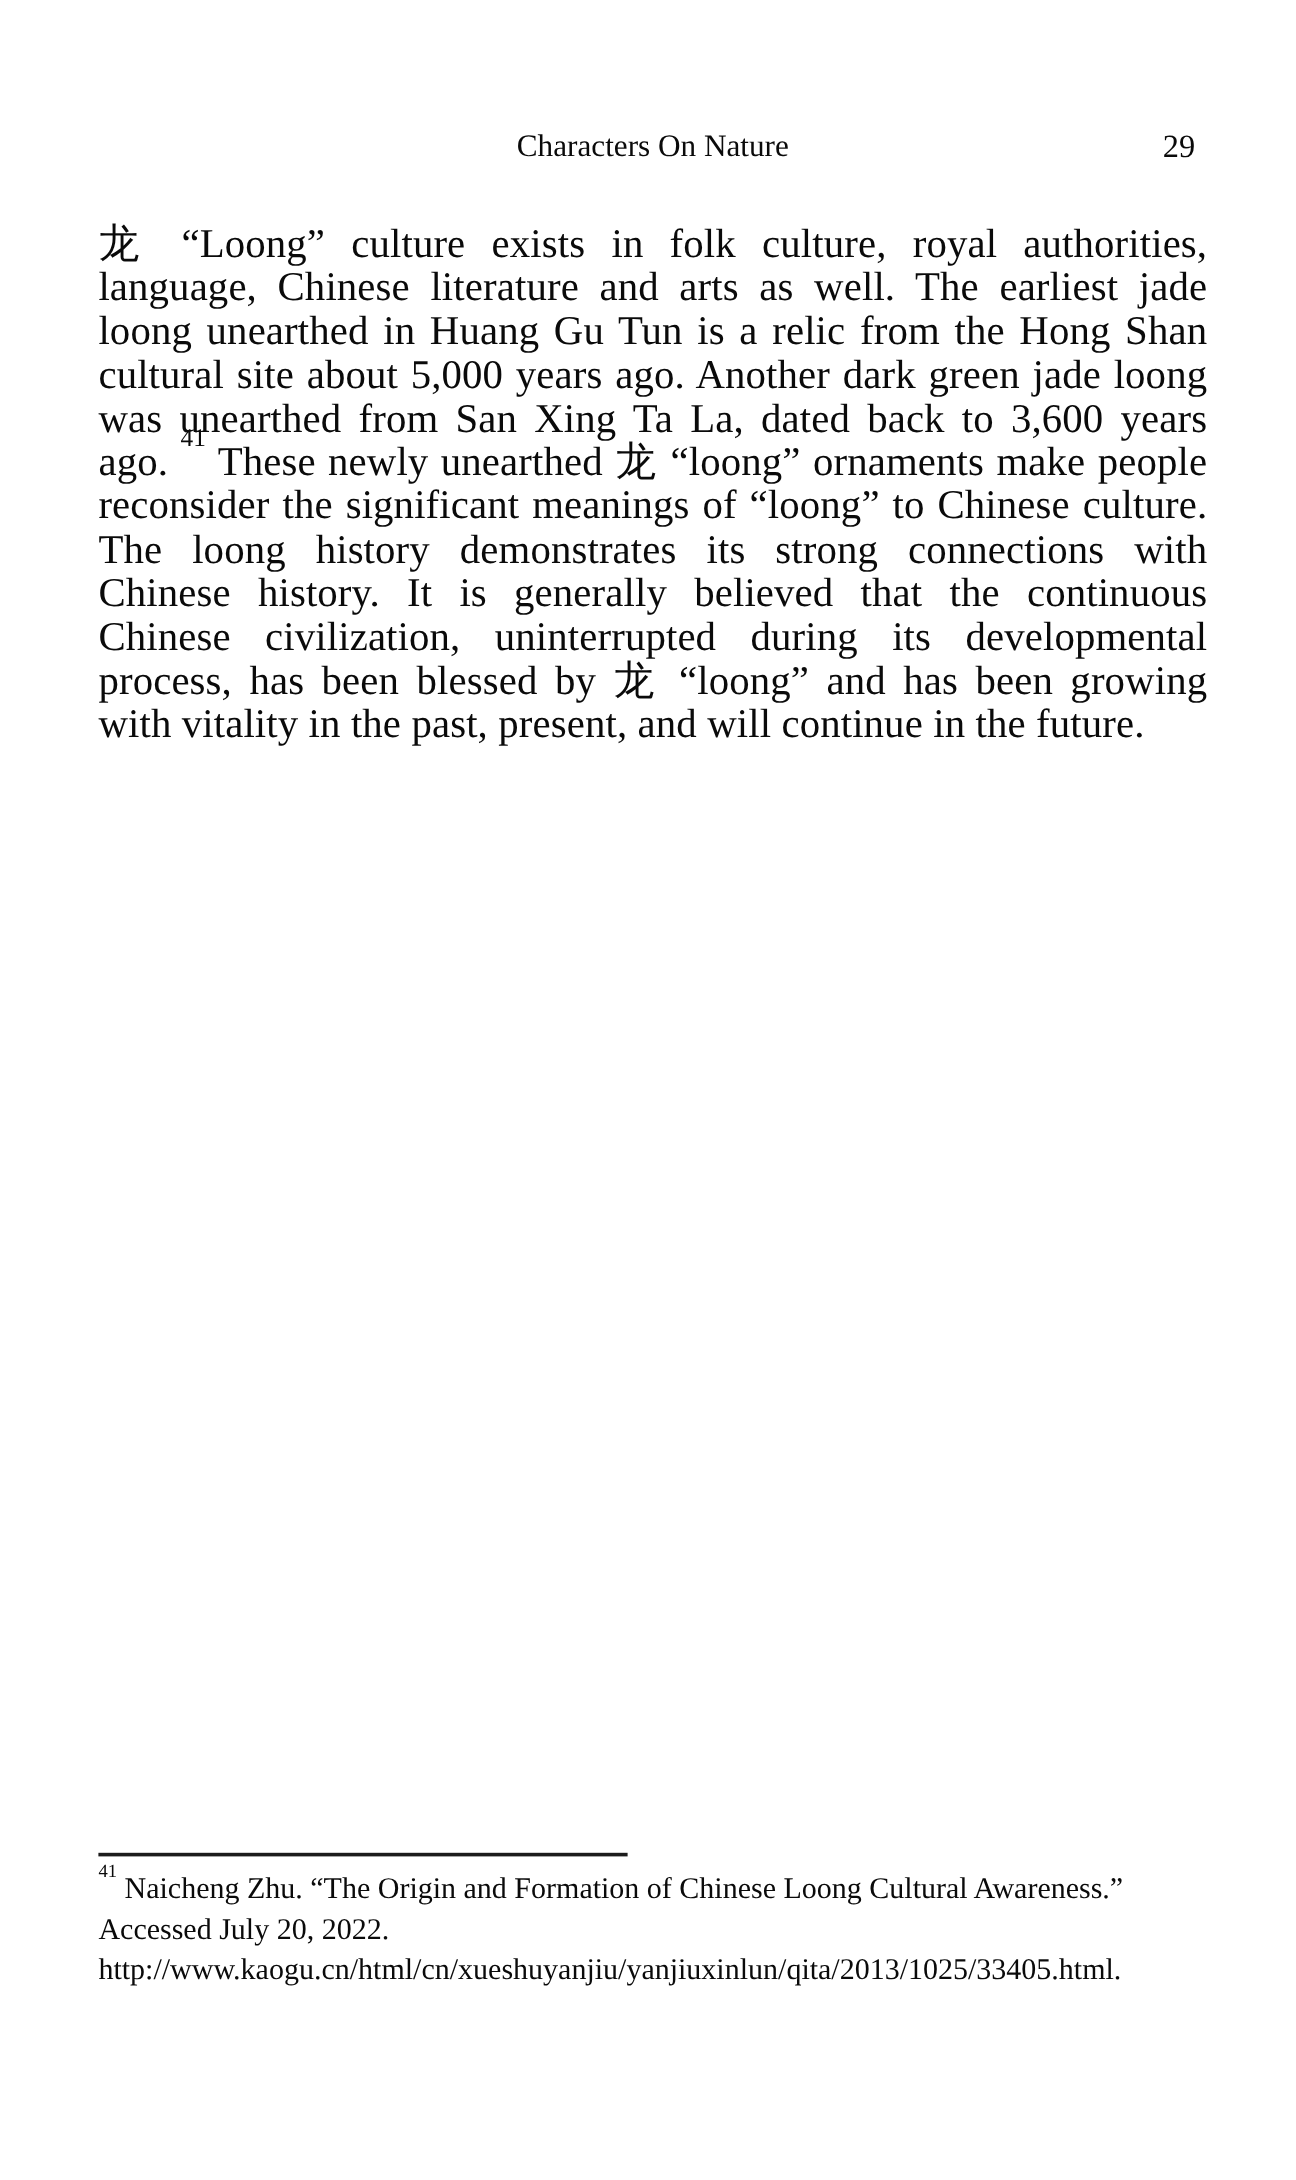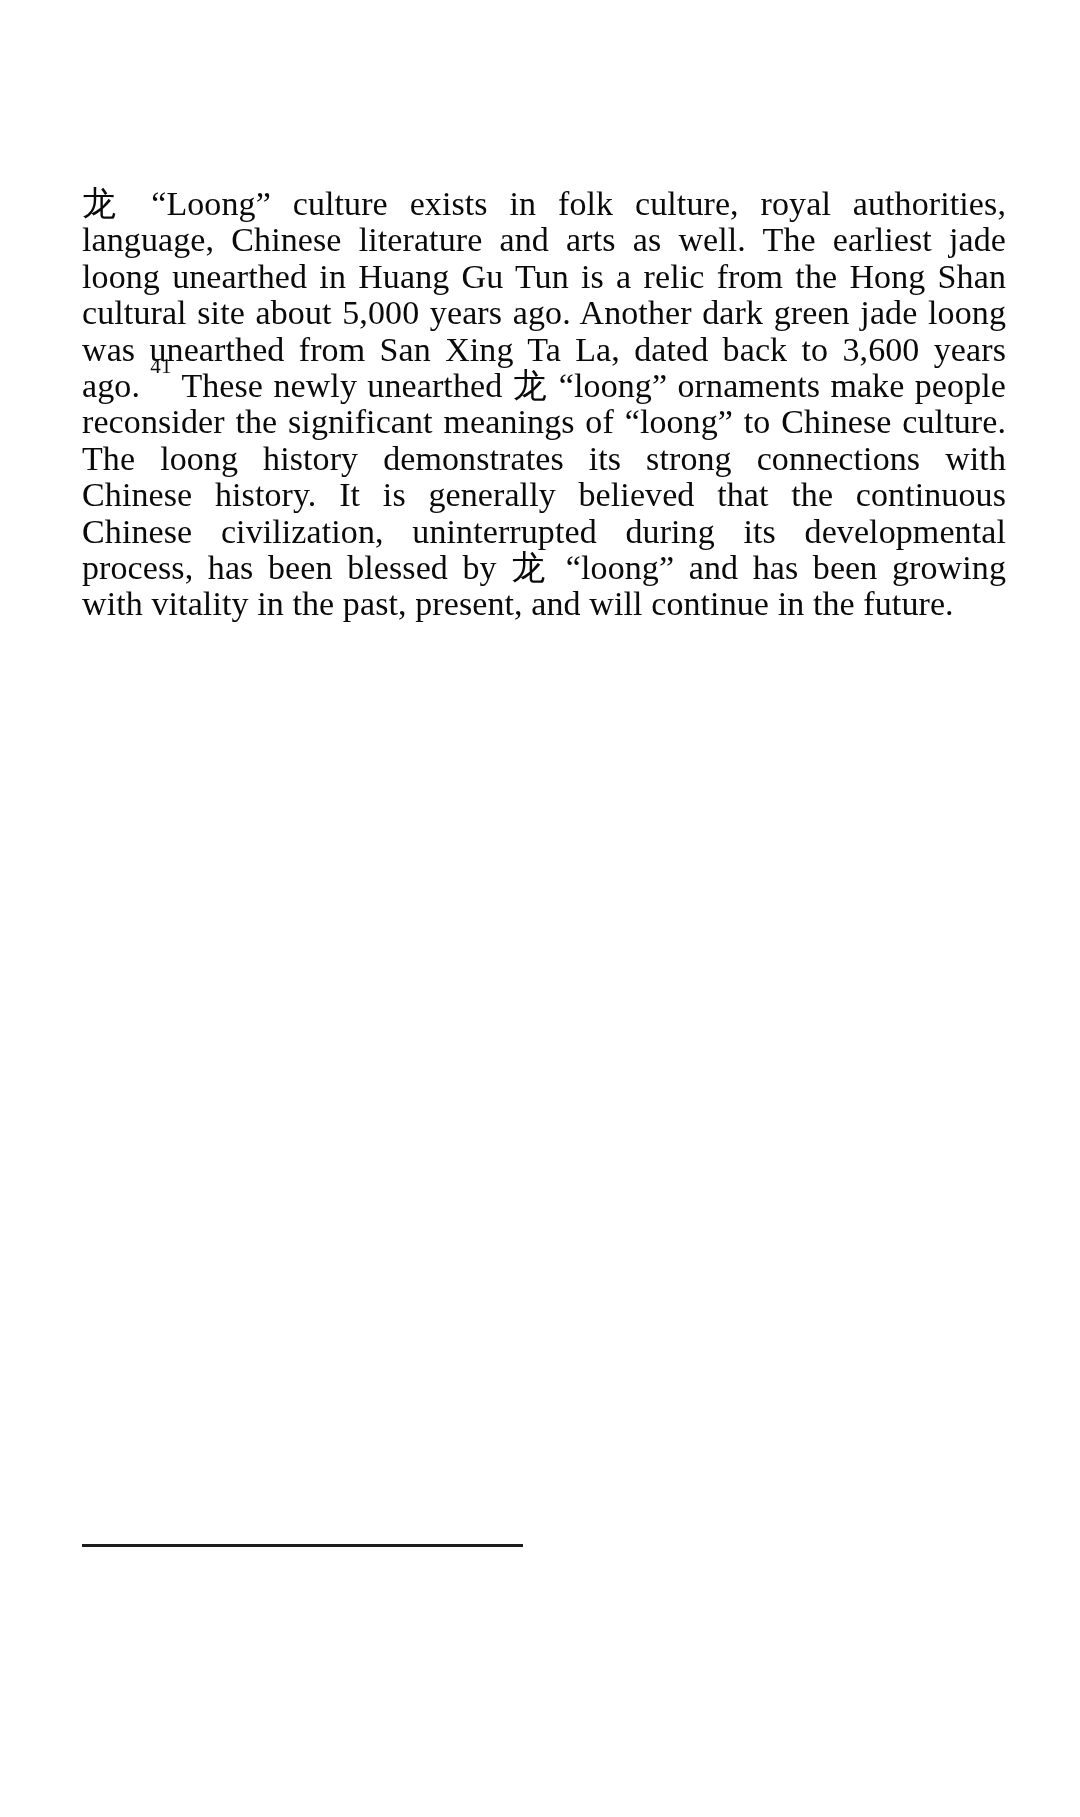--- a/index.html
+++ b/index.html
@@ -71,20 +71,25 @@
   }
   .footnote-url {
     word-break: break-all;
   }
 </style>
 </head>
 <body>
 
 <div class="page">
 
+  <div class="page-header">
+    <span class="running-head">Characters On Nature</span>
+    <span class="page-number">29</span>
+  </div>
 
   <p class="body-text"><span>龙 “Loong” culture exists in folk culture, royal authorities, language, Chinese literature and arts as well. The earliest jade loong unearthed in Huang Gu Tun is a relic from the Hong Shan cultural site about 5,000 years ago. Another dark green jade loong was unearthed from San Xing Ta La, dated back to 3,600 years ago.</span> <sup class="note-ref">41</sup> <span>These newly unearthed 龙 “loong” ornaments make people reconsider the significant meanings of “loong” to Chinese culture. The loong history demonstrates its strong connections with Chinese history. It is generally believed that the continuous Chinese civilization, uninterrupted during its developmental process, has been blessed by 龙 “loong” and has been growing with vitality in the past, present, and will continue in the future.</span></p>
 
   <div class="footnote-area">
     <div class="footnote-separator"></div>
+    <p class="footnote-text"><sup class="note-ref">41</sup> <span>Naicheng Zhu. “The Origin and Formation of Chinese Loong Cultural Awareness.”</span><br><span>Accessed July 20, 2022.</span><br><span class="footnote-url">http://www.kaogu.cn/html/cn/xueshuyanjiu/yanjiuxinlun/qita/2013/1025/33405.html.</span></p>
   </div>
 
 </div>
 
 </body></html>

